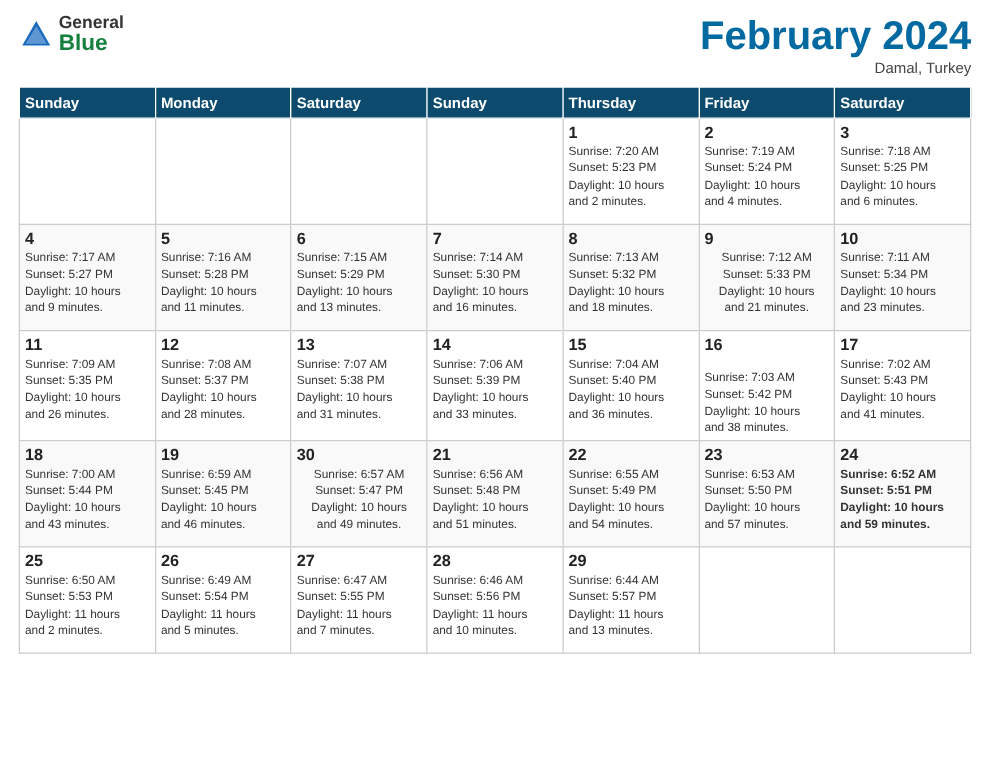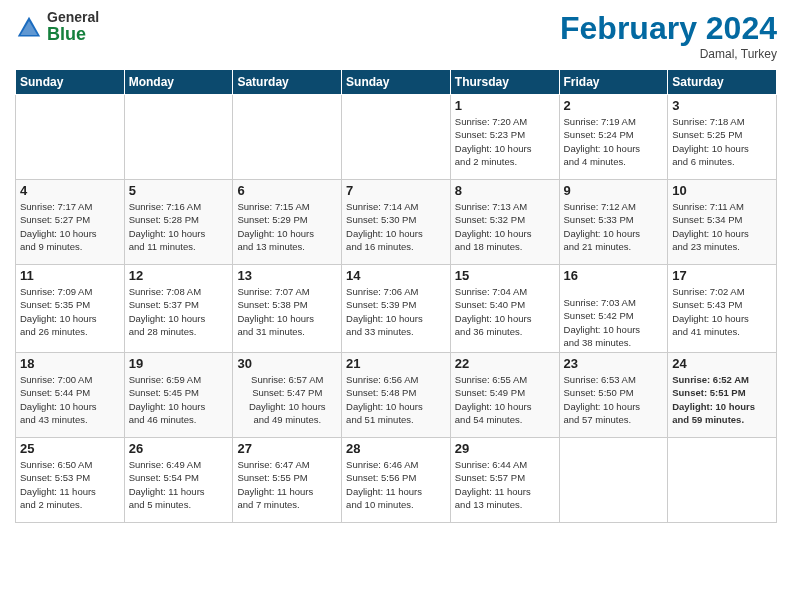--- a/index.html
+++ b/index.html
@@ -166,21 +166,21 @@
         </td>
         <td>
           <span class="day-num">8</span>
           <div class="day-info" style="white-space: pre-line;">Sunrise: 7:13 AM
 Sunset: 5:32 PM
 Daylight: 10 hours
 and 18 minutes.</div>
         </td>
         <td>
           <span class="day-num">9</span>
-          <div class="day-info" style="white-space: pre-line;">Sunrise: 7:12 AM
+          <div class="day-info" style="white-space: pre-line; text-align: center;">Sunrise: 7:12 AM
 Sunset: 5:33 PM
 Daylight: 10 hours
 and 21 minutes.</div>
         </td>
         <td>
           <span class="day-num">10</span>
           <div class="day-info" style="white-space: pre-line;">Sunrise: 7:11 AM
 Sunset: 5:34 PM
 Daylight: 10 hours
 and 23 minutes.</div>

